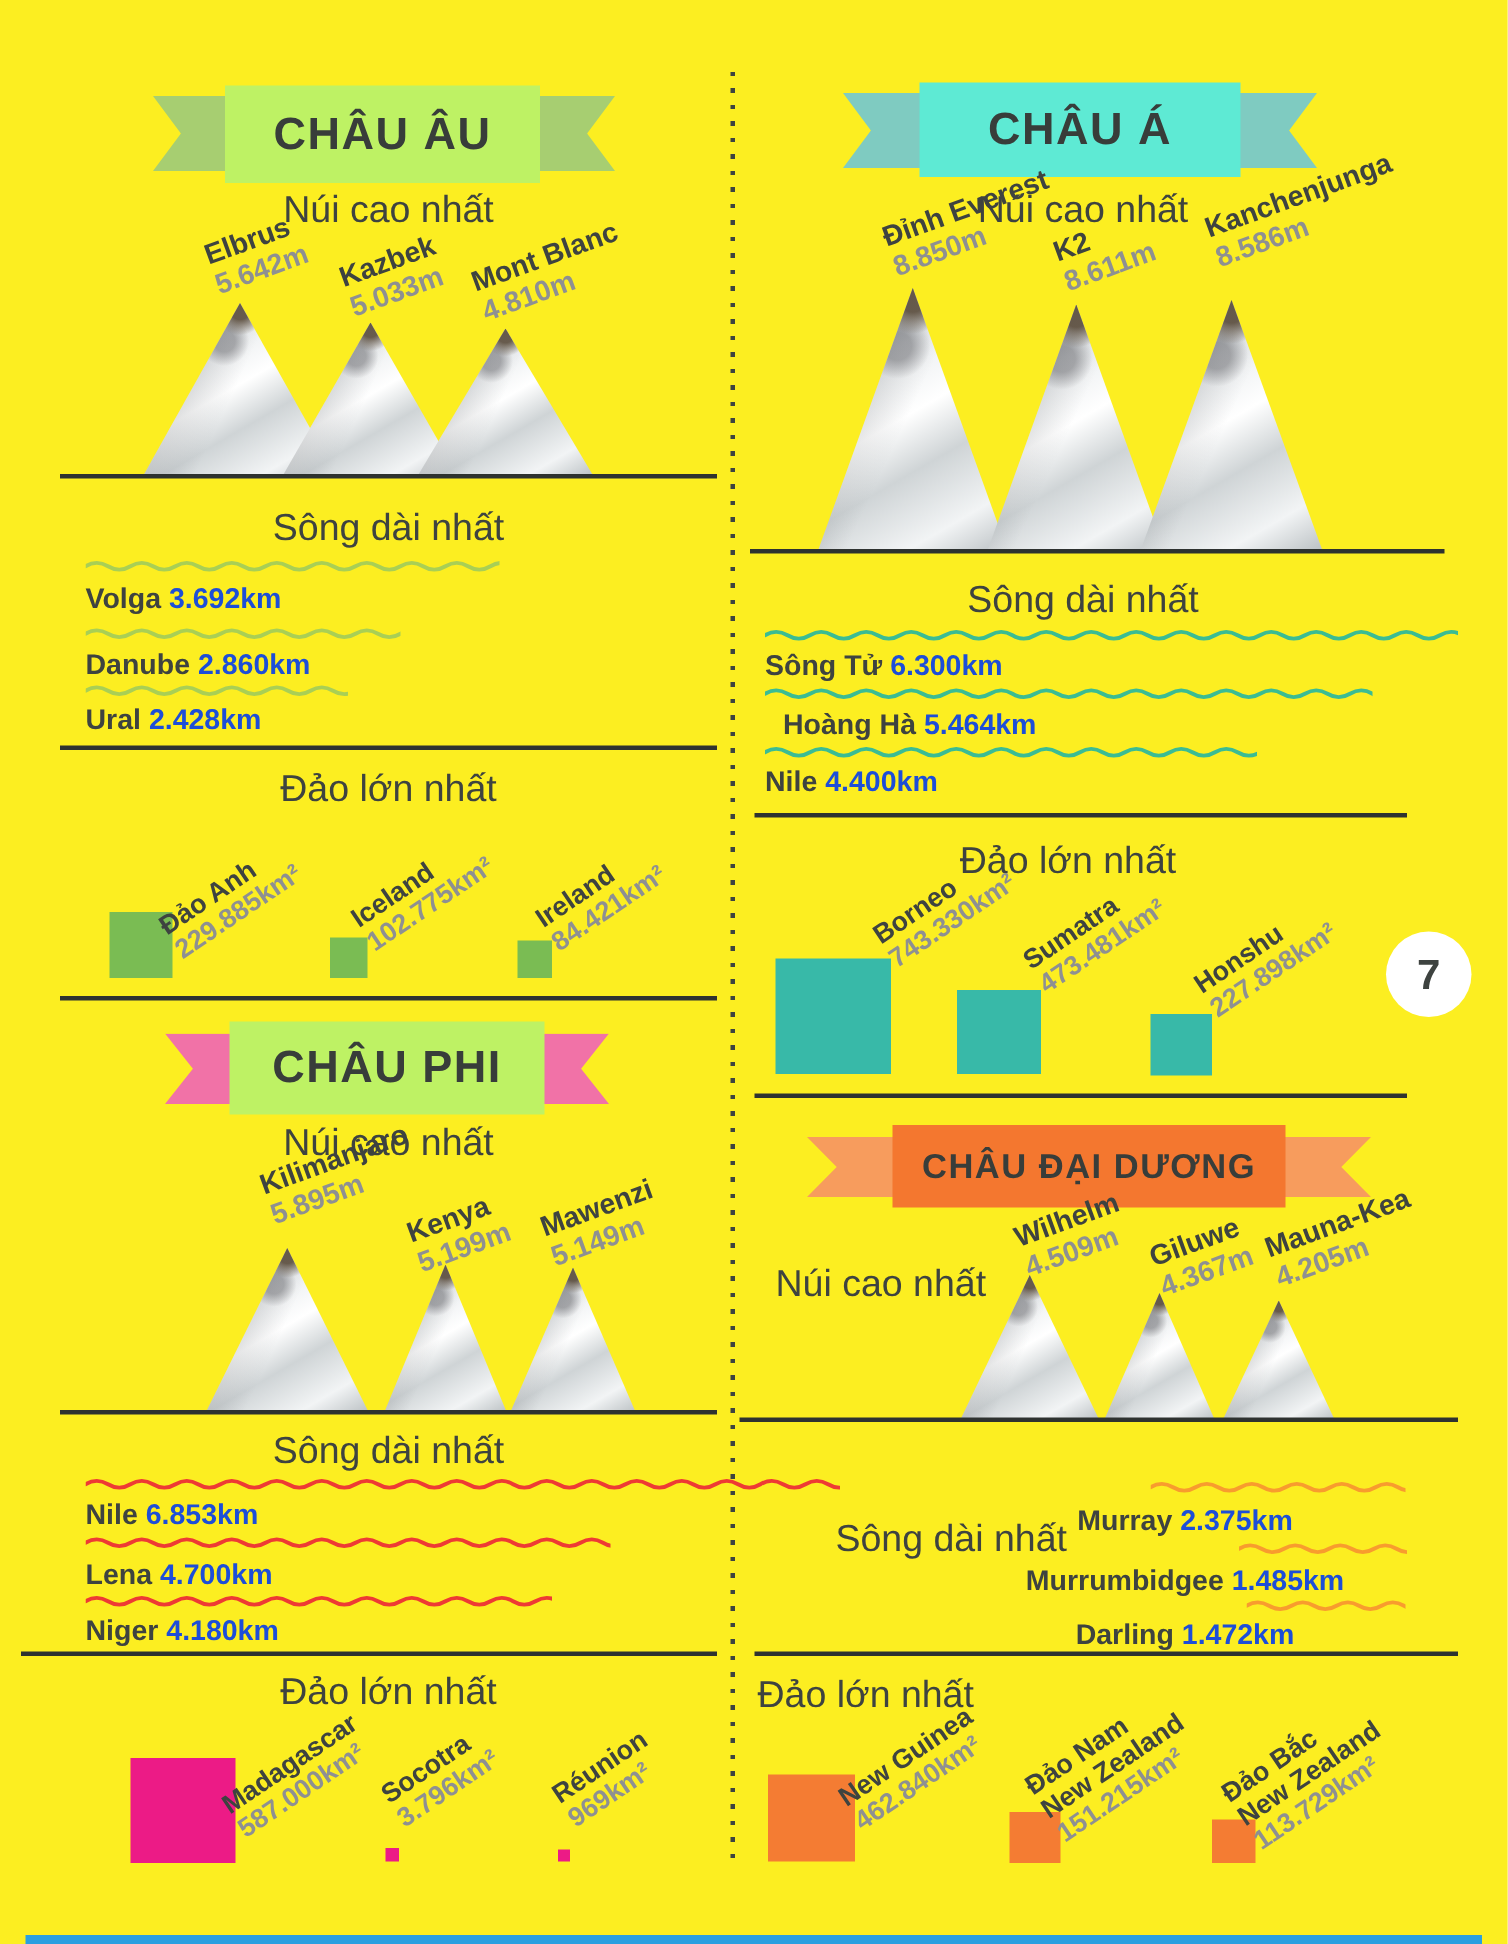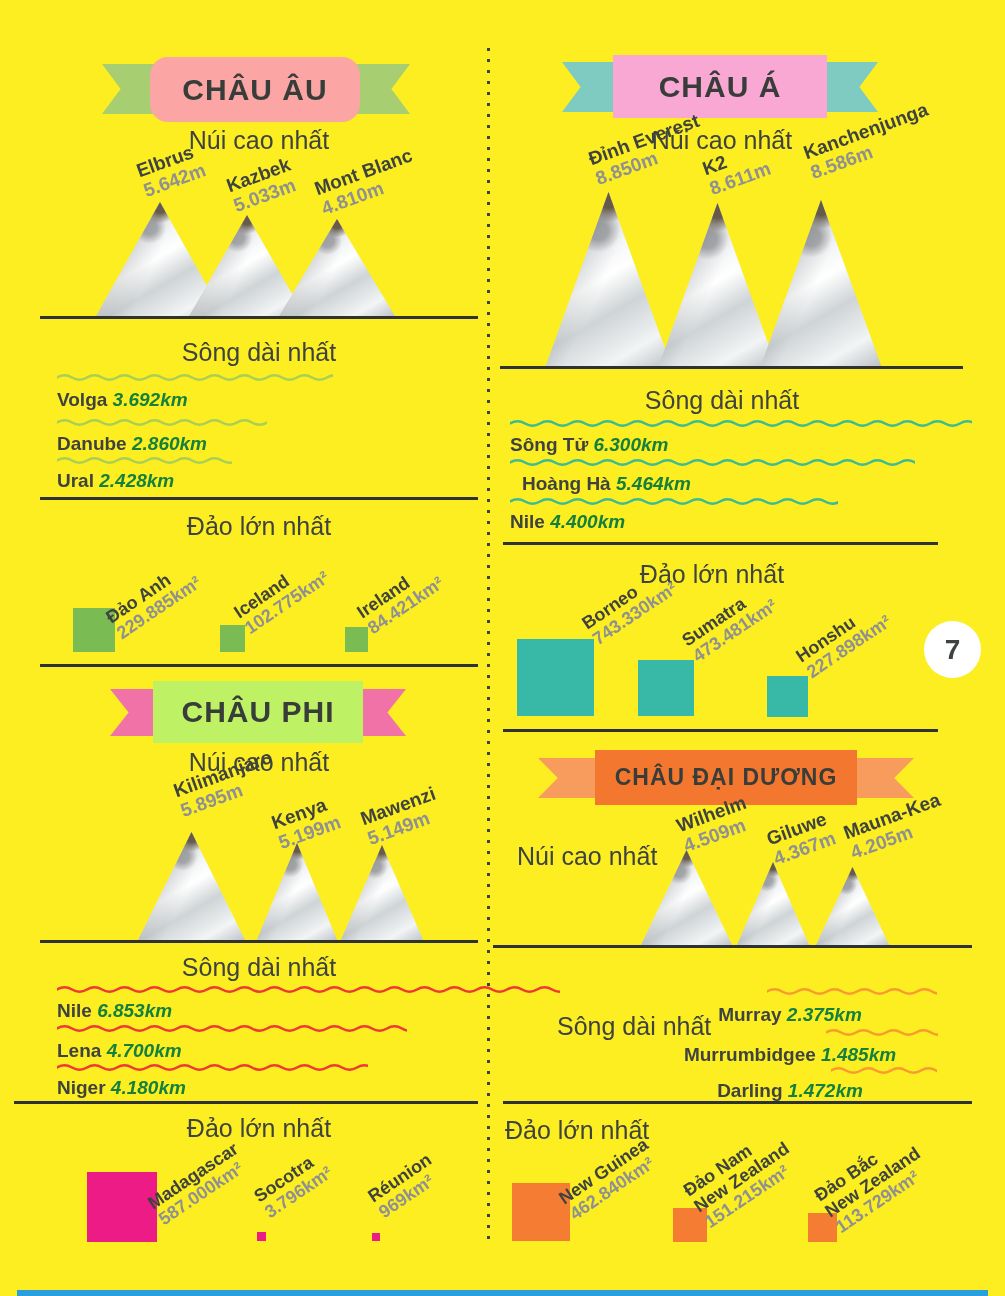--- a/index.html
+++ b/index.html
@@ -11,22 +11,22 @@
   }
   .abs{position:absolute;}
   
   .ribbon-center{
     position:absolute; display:flex; align-items:center; justify-content:center;
     font-weight:bold; font-size:30px; letter-spacing:1px; color:#383d3a; z-index:3;
   }
   .ribbon-tail{position:absolute; z-index:2;}
   .tail-left{clip-path:polygon(0 0,100% 0,100% 100%,0 100%,30% 50%);}
   .tail-right{clip-path:polygon(0 0,100% 0,70% 50%,100% 100%,0 100%);}
-  .eu-c{background:#fca5a5;border-radius:18px;} .eu-t{background:#a7ce71;}
-  .as-c{background:#f9a8d4;} .as-t{background:#7fcbc1;}
+  .eu-c{background:#bef264;} .eu-t{background:#a7ce71;}
+  .as-c{background:#5eead4;} .as-t{background:#7fcbc1;}
   .af-c{background:#bef264;} .af-t{background:#f172a7;}
   .oc-c{background:#f4772f;} .oc-t{background:#f79c5d;}
   
   .sec-heading{
     position:absolute; font-weight:normal; font-size:25px; color:#3e4340; text-align:center;
   }
   
   .mountain{
     position:absolute; clip-path:polygon(50% 0,100% 100%,0 100%);
     background:
@@ -42,21 +42,21 @@
     line-height:1.08; white-space:nowrap; z-index:4;
   }
   .mlabel .nm{font-weight:bold; font-size:19px; color:#3e4340; display:block;}
   .mlabel .val{font-size:19px; color:#8e9092; font-weight:bold; display:block;}
   
   .wave{position:absolute; height:13px; overflow:hidden;}
   .wave svg{display:block;}
   .w-eu{color:#a9cf55;} .w-as{color:#3bbc93;} .w-af{color:#ee3a34;} .w-oc{color:#f89c2e;}
   .river-text{position:absolute; font-size:19px; white-space:nowrap;}
   .river-text .rname{font-weight:bold; color:#3e4340;margin-top:36px;}
-  .river-text .rval{font-weight:bold; color:#15803d;font-style:italic;}
+  .river-text .rval{font-weight:bold; color:#1d4ed8;}
   .right-align{text-align:center;}
   
   .island{position:absolute;}
   .sq-eu{background:#7abc53;} .sq-as{background:#38b9a8;} .sq-af{background:#ec1b86;} .sq-oc{background:#f47c33;}
   .ilabel{
     position:absolute; transform:rotate(-34deg); transform-origin:0 100%;
     line-height:1.05; white-space:nowrap; z-index:4;
   }
   .ilabel .nm{font-weight:bold; font-size:18px; color:#3e4340; display:block;}
   .ilabel .val{font-size:18px; color:#8e9092; font-weight:bold; display:block;}

